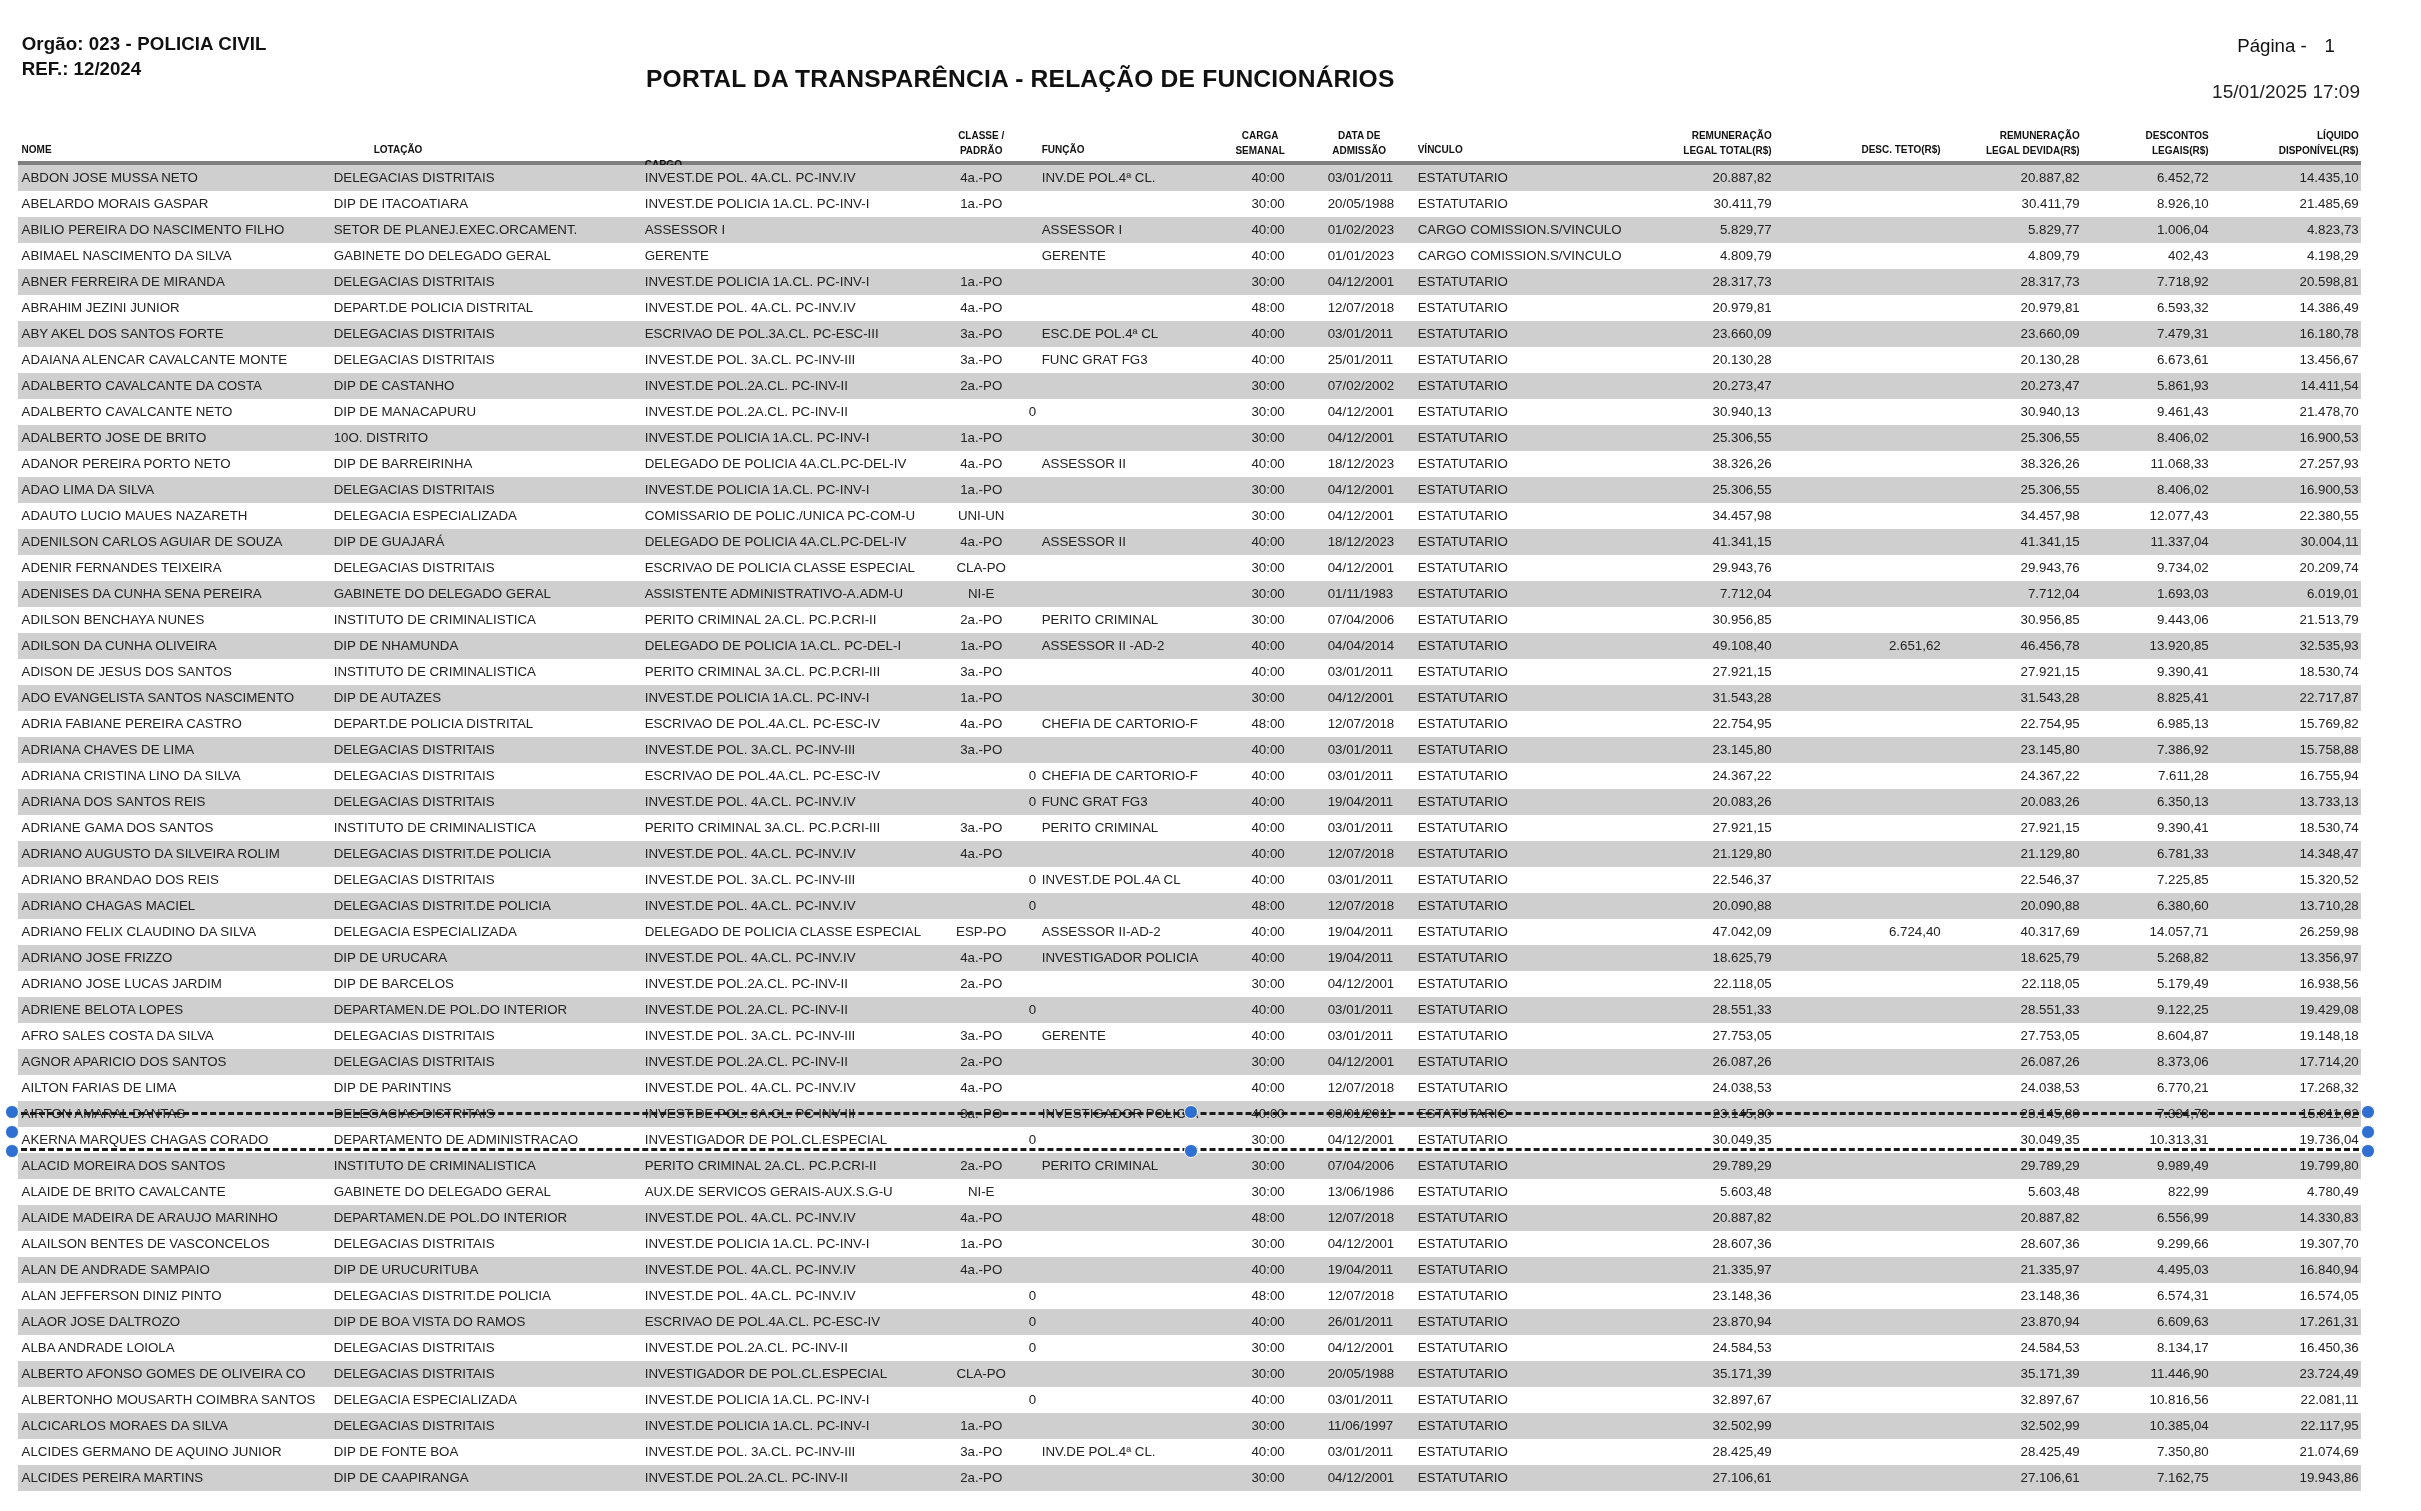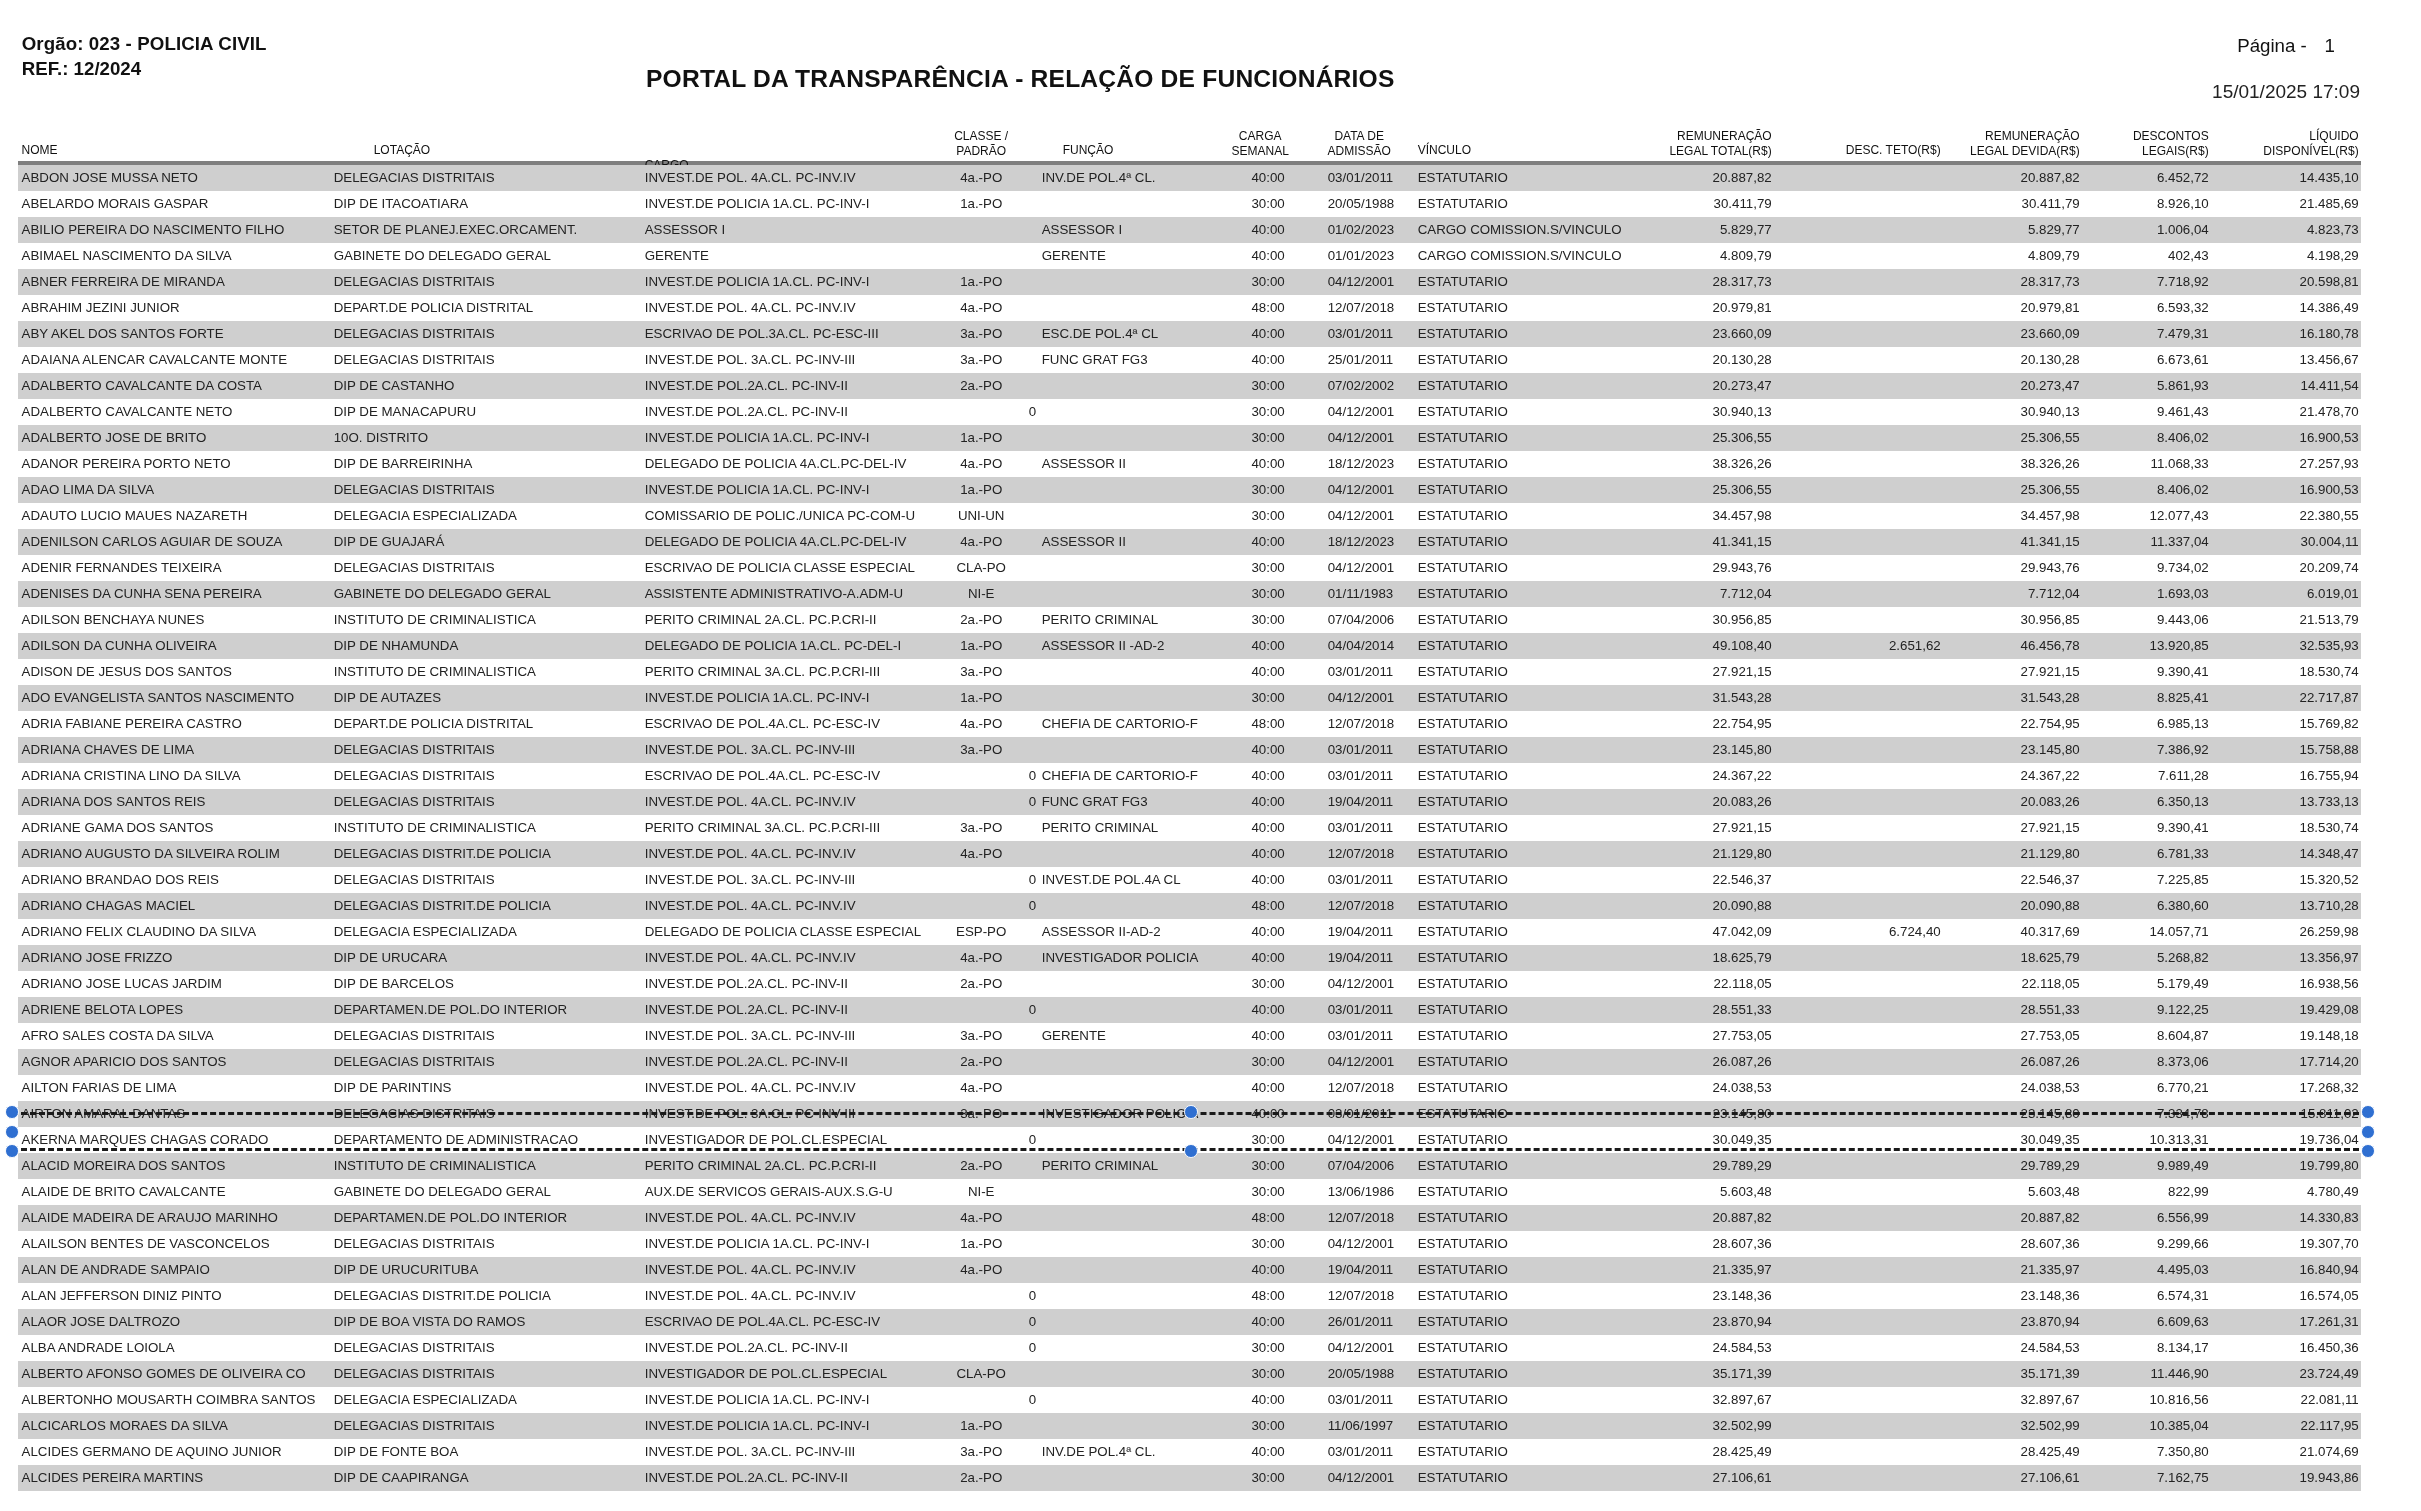--- a/index.html
+++ b/index.html
@@ -10,21 +10,21 @@
   .orgao { font-size: 18.7px; font-weight: bold; letter-spacing: 0.1px; color: #111; }
   .ref { font-size: 18.7px; font-weight: bold; margin-top: 3px; color: #111; }
   .title { position: absolute; left: 646px; top: 65px; font-size: 24.6px; font-weight: bold; color: #111; letter-spacing: 0.2px; }
   .top-right { position: absolute; right: 61px; top: 35px; text-align: center; }
   .page { font-size: 18.7px; color: #111; }
   .page .num { margin-left: 17.7px; }
   .stamp { font-size: 19px; color: #222; margin-top: 23.6px; }
 
   .table { position: absolute; left: 17.7px; top: 126px; width: 2343px; }
   .thead { position: relative; height: 39px; border-bottom: 4.9px solid #7f7f7f; }
-  .th { position: absolute; font-size: 12px; font-weight: normal; color: #111; line-height: 14.8px; text-transform: uppercase; }
+  .th { position: absolute; font-size: 10px; font-weight: bold; color: #111; line-height: 14.8px; text-transform: uppercase; }
   .th.r { text-align: right; }
   .th.c { text-align: center; }
 
   .row { position: relative; height: 26px; font-size: 13.3px; color: #222; }
   .row.odd { background: #cfcfcf; }
   .row.even { background: #ffffff; }
   .row .cell { position: absolute; top: 4.9px; white-space: nowrap; line-height: 15.8px; }
   .row .cell.r { text-align: right; }
   .row.selected { background: #ffffff; }
 
@@ -68,21 +68,21 @@
 
 <div class="table">
   <div class="thead">
     <div class="th" style="left:3.9px; top:16.7px;">NOME</div>
     <div class="th" style="left:316px; top:16.7px;padding-left:40px;">LOTAÇÃO</div>
     <div class="th" style="left:627px; top:16.7px;margin-top:15px;">CARGO</div>
     <div class="th c" style="left:934px; top:3px; width:59px;">
       <div>CLASSE /</div>
       <div>PADRÃO</div>
     </div>
-    <div class="th" style="left:1024px; top:16.7px;margin-left:21px;">FUNÇÃO</div>
+    <div class="th" style="left:1024px; top:16.7px;">FUNÇÃO</div>
     <div class="th c" style="left:1208px; top:3px; width:69px;">
       <div>CARGA</div>
       <div>SEMANAL</div>
     </div>
     <div class="th c" style="left:1302px; top:3px; width:79px;">
       <div>DATA DE</div>
       <div>ADMISSÃO</div>
     </div>
     <div class="th" style="left:1400px; top:16.7px;">VÍNCULO</div>
     <div class="th r" style="right:589px; top:3px;">

